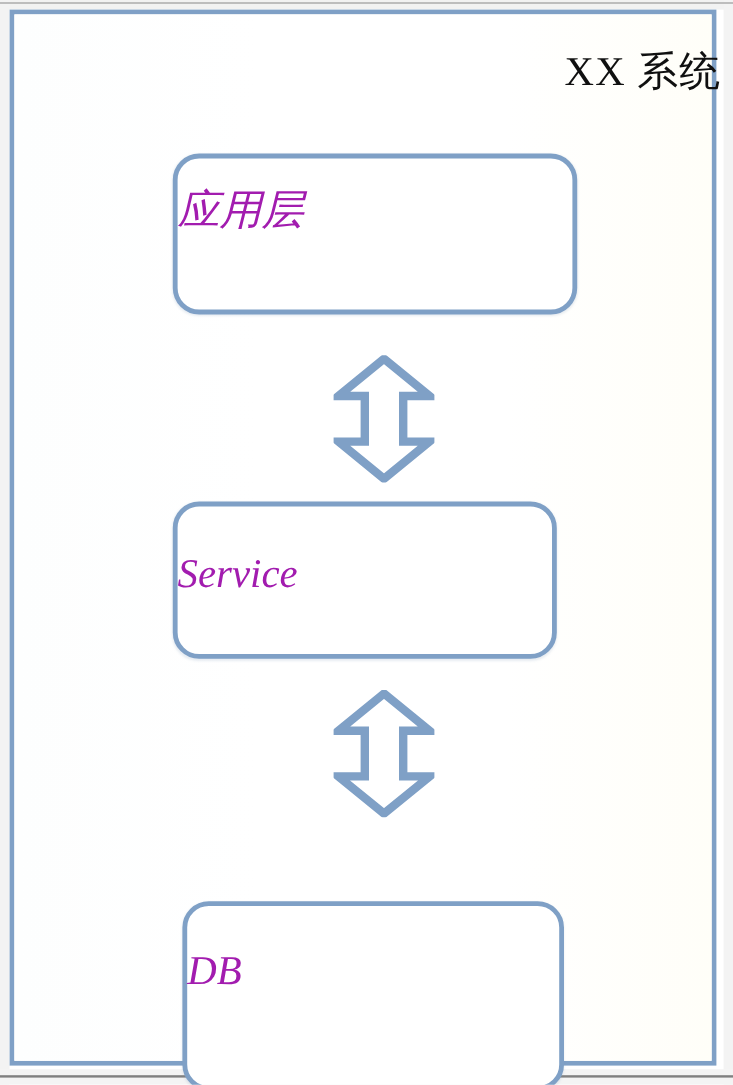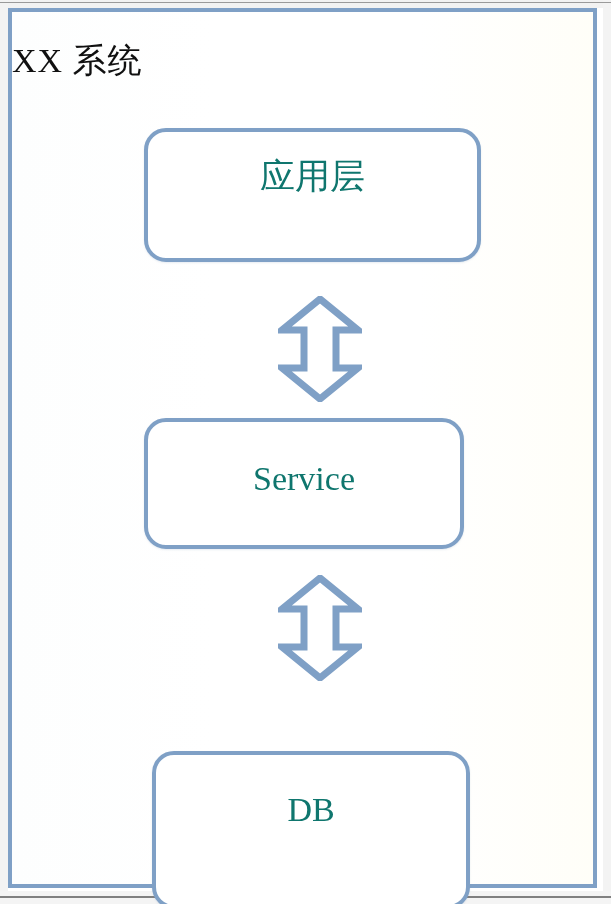--- a/index.html
+++ b/index.html
@@ -77,21 +77,21 @@
     width: 100%; height: 100%;
     background: linear-gradient(90deg,#fdfefe 0%, #ffffff 35%, #ffffff 70%, #fffef8 100%);
   }
 
   
   #title {
     position: absolute;
     left: 0;
     top: 26px;
     width: 589px;
-    text-align: left;
+    text-align: right;
     font-size: 34px;
     line-height: 46px;
     color: #101010;
     letter-spacing: 1px;
     font-family: "Liberation Serif", "DejaVu Serif", serif;
     white-space: nowrap;
   }
 
   
   .node {
@@ -99,23 +99,23 @@
     box-sizing: border-box;
     border: 4px solid #7fa0c6;
     border-radius: 22px;
     background: #ffffff;
     box-shadow: 0 1px 2px rgba(120,150,185,0.18);
   }
   .node-label {
     position: absolute;
     left: 0;
     width: 100%;
-    text-align: center;
-    color: #0f766e;
+    color: #a21caf;
     white-space: nowrap;
+    font-style: italic;
   }
 
   
   #node-app {
     left: 132px;
     top: 116px;
     width: 337px;
     height: 134px;
   }
   #node-app .node-label {

